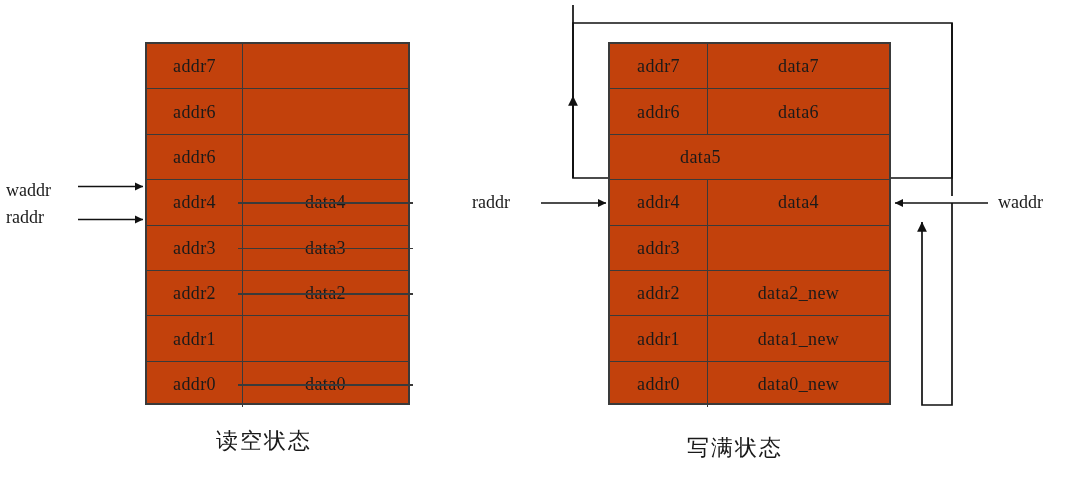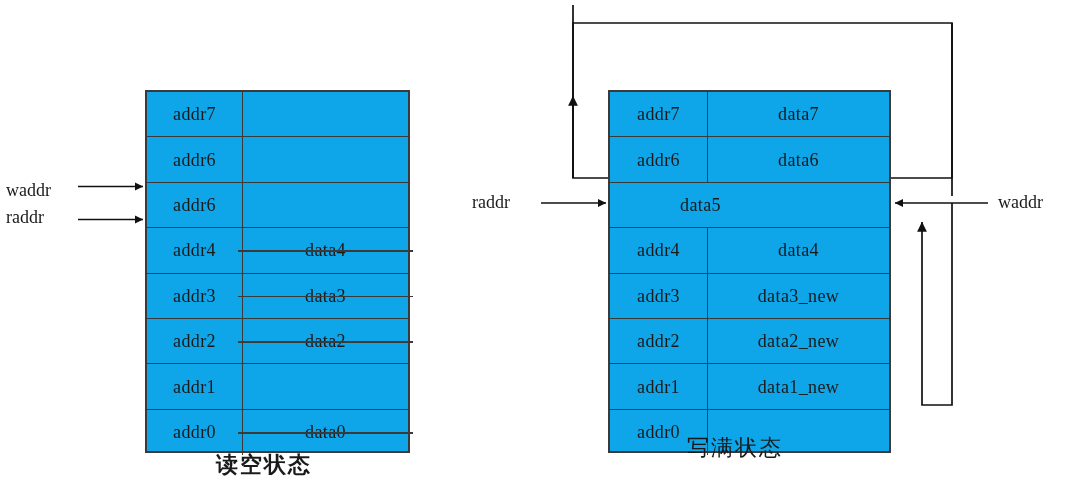--- a/index.html
+++ b/index.html
@@ -21,22 +21,21 @@
     left: 0; top: 0;
     width: 1072px;
     height: 480px;
   }
 
   
   .mem-table {
     position: absolute;
     border: 2px solid #3a3a3a;
     box-sizing: border-box;
-    background: #0ea5e9;
-    margin-top: 48px;
+    background: #c2410c;
   }
   .mem-row {
     display: flex;
     box-sizing: border-box;
     border-bottom: 1.6px solid #3a3a3a;
   }
   .mem-row:last-child { border-bottom: none; }
 
   .cell-addr, .cell-data {
     box-sizing: border-box;
@@ -91,21 +90,21 @@
   #label-raddr-right{ left: 472px; top: 193px; }
   #label-waddr-right{ left: 998px; top: 193px; }
 
   .caption {
     position: absolute;
     font-size: 22px;
     line-height: 1;
     white-space: nowrap;
     letter-spacing: 2px;
   }
-  #caption-left  { left: 216px; top: 454px; font-weight: bold; }
+  #caption-left  { left: 216px; top: 430px; }
   #caption-right { left: 687px; top: 437px; }
 </style>
 </head>
 <body>
 
 <svg id="canvas" viewBox="0 0 1072 480" xmlns="http://www.w3.org/2000/svg">
   <defs>
     <marker id="ah-right" markerWidth="9" markerHeight="9" refX="8.4" refY="4.5" orient="auto" markerUnits="userSpaceOnUse">
       <path d="M0,0.4 L8.6,4.5 L0,8.6 Z" fill="#111111"></path>
     </marker>
@@ -177,32 +176,32 @@
   </div>
   <div class="mem-row">
     <div class="cell-data">data5</div>
   </div>
   <div class="mem-row">
     <div class="cell-addr">addr4</div>
     <div class="cell-data">data4</div>
   </div>
   <div class="mem-row">
     <div class="cell-addr">addr3</div>
-    <div class="cell-data">data3_new</div>
   </div>
   <div class="mem-row">
     <div class="cell-addr">addr2</div>
     <div class="cell-data">data2_new</div>
   </div>
   <div class="mem-row">
     <div class="cell-addr">addr1</div>
     <div class="cell-data">data1_new</div>
   </div>
   <div class="mem-row">
     <div class="cell-addr">addr0</div>
+    <div class="cell-data">data0_new</div>
   </div>
 </div>
 
 <div id="label-waddr-left" class="sig-label">waddr</div>
 <div id="label-raddr-left" class="sig-label">raddr</div>
 <div id="label-raddr-right" class="sig-label">raddr</div>
 <div id="label-waddr-right" class="sig-label">waddr</div>
 
 <div id="caption-left" class="caption">读空状态</div>
 <div id="caption-right" class="caption">写满状态</div>

